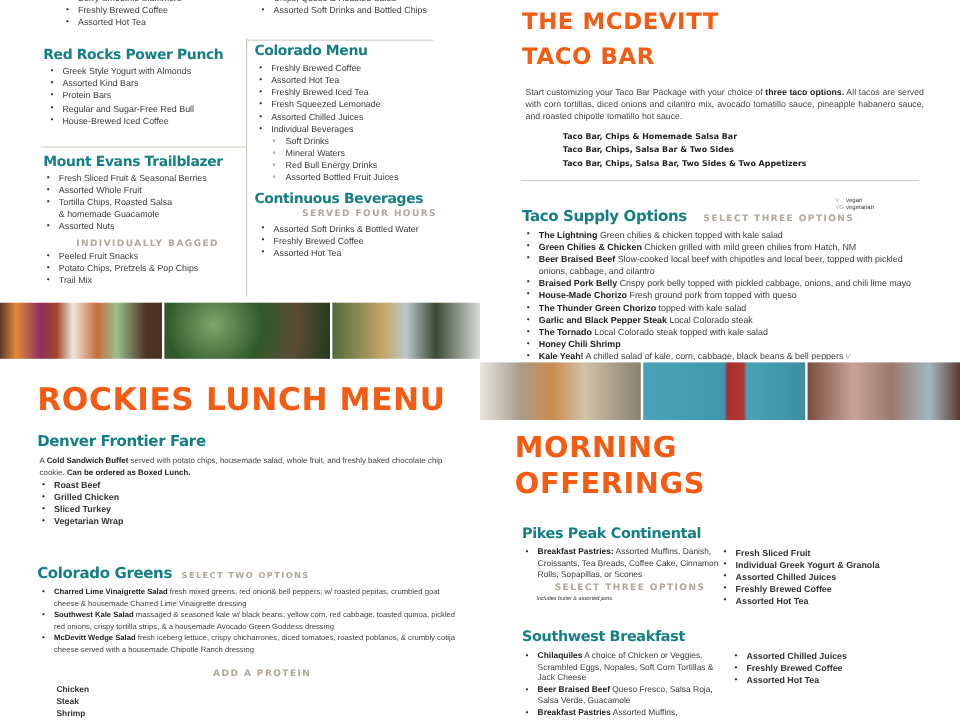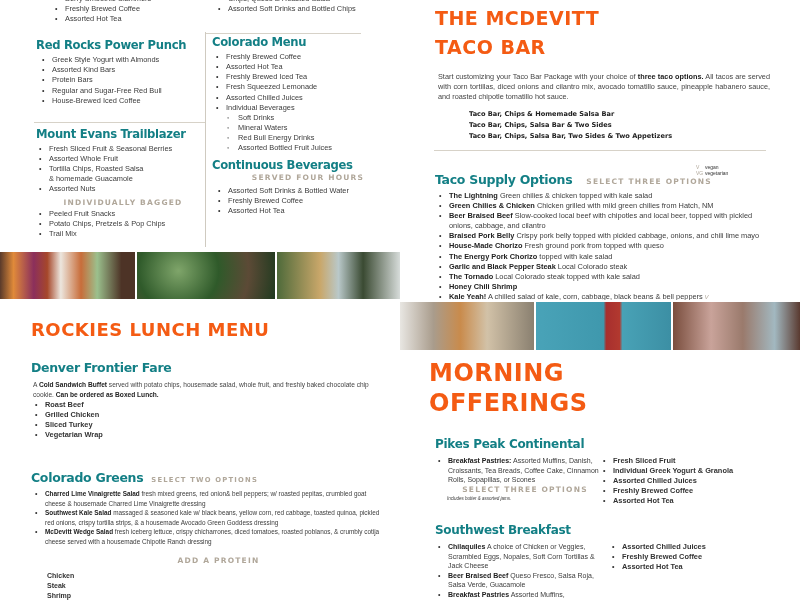--- a/index.html
+++ b/index.html
@@ -36,21 +36,21 @@
 
     
     .tr-title { position: absolute; left: 35px; top: 4px; font-size: 19px; line-height: 29px; }
     .tr-intro { position: absolute; left: 38px; top: 72px; width: 332px; font-size: 7.3px; line-height: 10.2px; text-align: justify; color: #444; }
     .tr-pkgs { position: absolute; left: 69px; top: 109px; font-family: "DejaVu Sans", sans-serif; font-size: 6.6px; font-weight: bold; color: #222; line-height: 11px; }
     .tr-supply { position: absolute; left: 35px; top: 160px; width: 360px; }
     .legend { position: absolute; left: 296px; top: 164px; font-size: 5px; color: #333; line-height: 6px; }
     .legend span.k { color: #b0a79a; display: inline-block; width: 9px; }
 
     
-    .bl-title { position: absolute; left: 31px; top: 67px; font-size: 18px; }
+    .bl-title { position: absolute; left: 31px; top: 67px; font-size: 26px; }
     .bl-sec { position: absolute; left: 31px; width: 360px; }
 
     
     .br-title { position: absolute; left: 29px; top: 58px; font-size: 24px; line-height: 30px; }
   </style>
 </head>
 <body>
 
 <div class="panel" id="p-tl">
   <div class="vline"></div>
@@ -137,21 +137,21 @@
     <div style="display:flex; align-items:baseline; gap:14px; margin-bottom:4px;margin-top:12px;">
       <h2 class="teal" style="font-size:12.5px;">Taco Supply Options</h2>
       <span class="caps">SELECT THREE OPTIONS</span>
     </div>
     <ul class="bl" style="margin-left:3px;">
       <li><b>The Lightning</b><span> Green chilies &amp; chicken topped with kale salad</span></li>
       <li><b>Green Chilies &amp; Chicken</b><span> Chicken grilled with mild green chilies from Hatch, NM</span></li>
       <li style="width:330px"><b>Beer Braised Beef</b><span> Slow-cooked local beef with chipotles and local beer, topped with pickled onions, cabbage, and cilantro</span></li>
       <li><b>Braised Pork Belly</b><span> Crispy pork belly topped with pickled cabbage, onions, and chili lime mayo</span></li>
       <li><b>House-Made Chorizo</b><span> Fresh ground pork from topped with queso</span></li>
-      <li><b>The Energy Pork Chorizo</b><span> topped with kale salad</span></li>
+      <li><b>The Thunder Green Chorizo</b><span> topped with kale salad</span></li>
       <li><b>Garlic and Black Pepper Steak</b><span> Local Colorado steak</span></li>
       <li><b>The Tornado</b><span> Local Colorado steak topped with kale salad</span></li>
       <li><b>Honey Chili Shrimp</b><span></span></li>
       <li><b>Kale Yeah!</b><span> A chilled salad of kale, corn, cabbage, black beans &amp; bell peppers</span><i style="color:#b0a79a; font-size:6px;"> V</i></li>
       <li><b>Roasted Sweet Potato &amp; Black Bean</b><span></span><i style="color:#b0a79a; font-size:6px;"> V</i></li>
 
     </ul>
   </div>
   <div class="legend">
     <div><span class="k">V</span><span>vegan</span></div>

